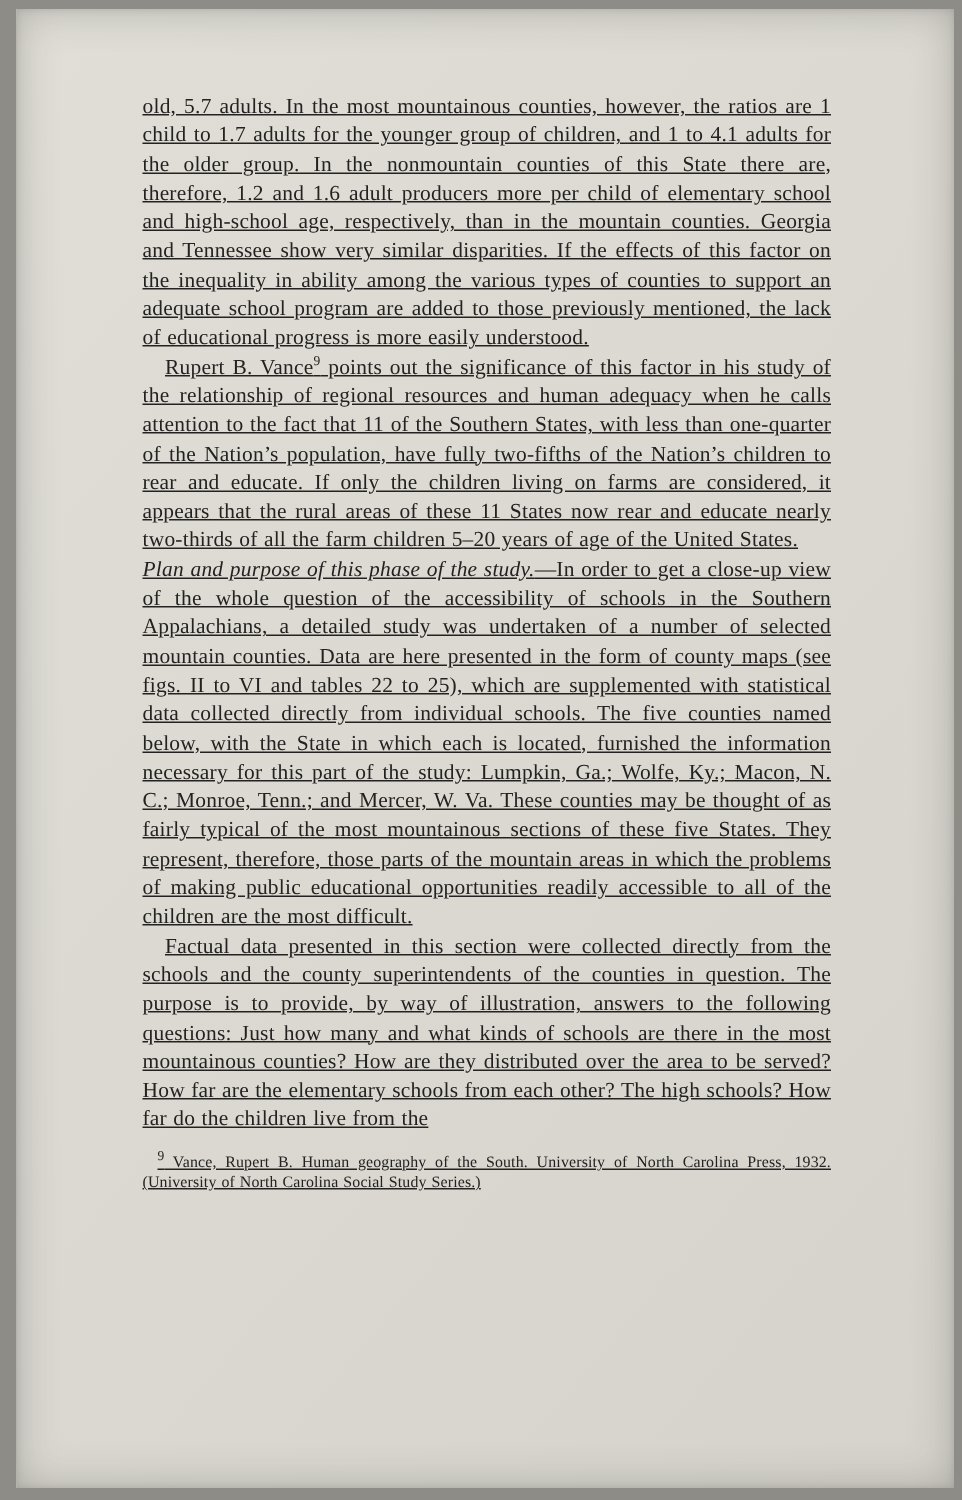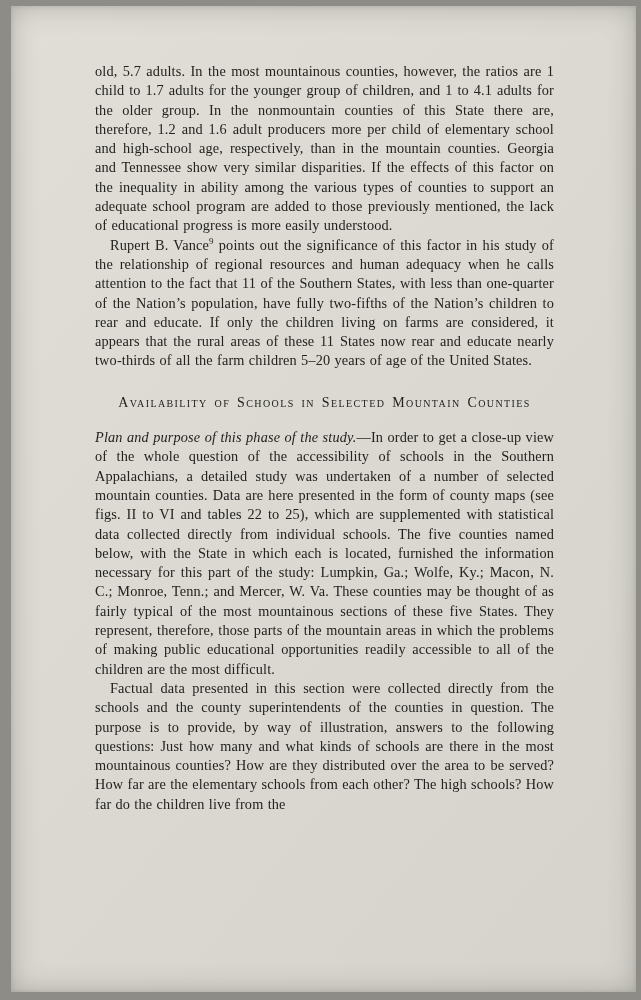--- a/index.html
+++ b/index.html
@@ -29,20 +29,21 @@
     position: absolute;
     left: 84px;
     top: 56px;
     width: 459px;
     color: #232220;
     font-size: 14.3px;
     line-height: 19.3px;
     text-align: justify;
     letter-spacing: 0.15px;
     word-spacing: 0.5px;
+    text-decoration: underline;
   }
   p {
     margin: 0;
   }
   .indent {
     text-indent: 15px;
   }
   sup {
     font-size: 9px;
     line-height: 0;
@@ -84,23 +85,23 @@
 <body>
 
 <div class="page">
 
   <div class="text-block">
 
     <p>old, 5.7 adults.  In the most mountainous counties, however, the ratios are 1 child to 1.7 adults for the younger group of children, and 1 to 4.1 adults for the older group.  In the nonmountain counties of this State there are, therefore, 1.2 and 1.6 adult producers more per child of elementary school and high-school age, respectively, than in the mountain counties.  Georgia and Tennessee show very similar disparities.  If the effects of this factor on the inequality in ability among the various types of counties to support an adequate school program are added to those previously mentioned, the lack of educational progress is more easily understood.</p>
 
     <p class="indent"><span>Rupert B. Vance</span><sup>9</sup><span> points out the significance of this factor in his study of the relationship of regional resources and human adequacy when he calls attention to the fact that 11 of the Southern States, with less than one-quarter of the Nation’s population, have fully two-fifths of the Nation’s children to rear and educate.  If only the children living on farms are considered, it appears that the rural areas of these 11 States now rear and educate nearly two-thirds of all the farm children 5–20 years of age of the United States.</span></p>
 
-    <h2 class="heading">Availability of Schools in Selected Mountain Counties</h2>
 
     <p><span class="lead-italic">Plan and purpose of this phase of the study.</span><span>—In order to get a close-up view of the whole question of the accessibility of schools in the Southern Appalachians, a detailed study was undertaken of a number of selected mountain counties.  Data are here presented in the form of county maps (see figs. II to VI and tables 22 to 25), which are supplemented with statistical data collected directly from individual schools. The five counties named below, with the State in which each is located, furnished the information necessary for this part of the study: Lumpkin, Ga.; Wolfe, Ky.; Macon, N. C.; Monroe, Tenn.; and Mercer, W. Va.  These counties may be thought of as fairly typical of the most mountainous sections of these five States.  They represent, therefore, those parts of the mountain areas in which the problems of making public educational opportunities readily accessible to all of the children are the most difficult.</span></p>
 
     <p class="indent">Factual data presented in this section were collected directly from the schools and the county superintendents of the counties in question. The purpose is to provide, by way of illustration, answers to the following questions:  Just how many and what kinds of schools are there in the most mountainous counties?  How are they distributed over the area to be served?  How far are the elementary schools from each other?  The high schools?  How far do the children live from the</p>
 
+    <div class="footnote"><sup>9</sup><span> Vance, Rupert B.  Human geography of the South.  University of North Carolina Press, 1932.  (University of North Carolina Social Study Series.)</span></div>
 
   </div>
 
 
 </div>
 
 </body></html>

